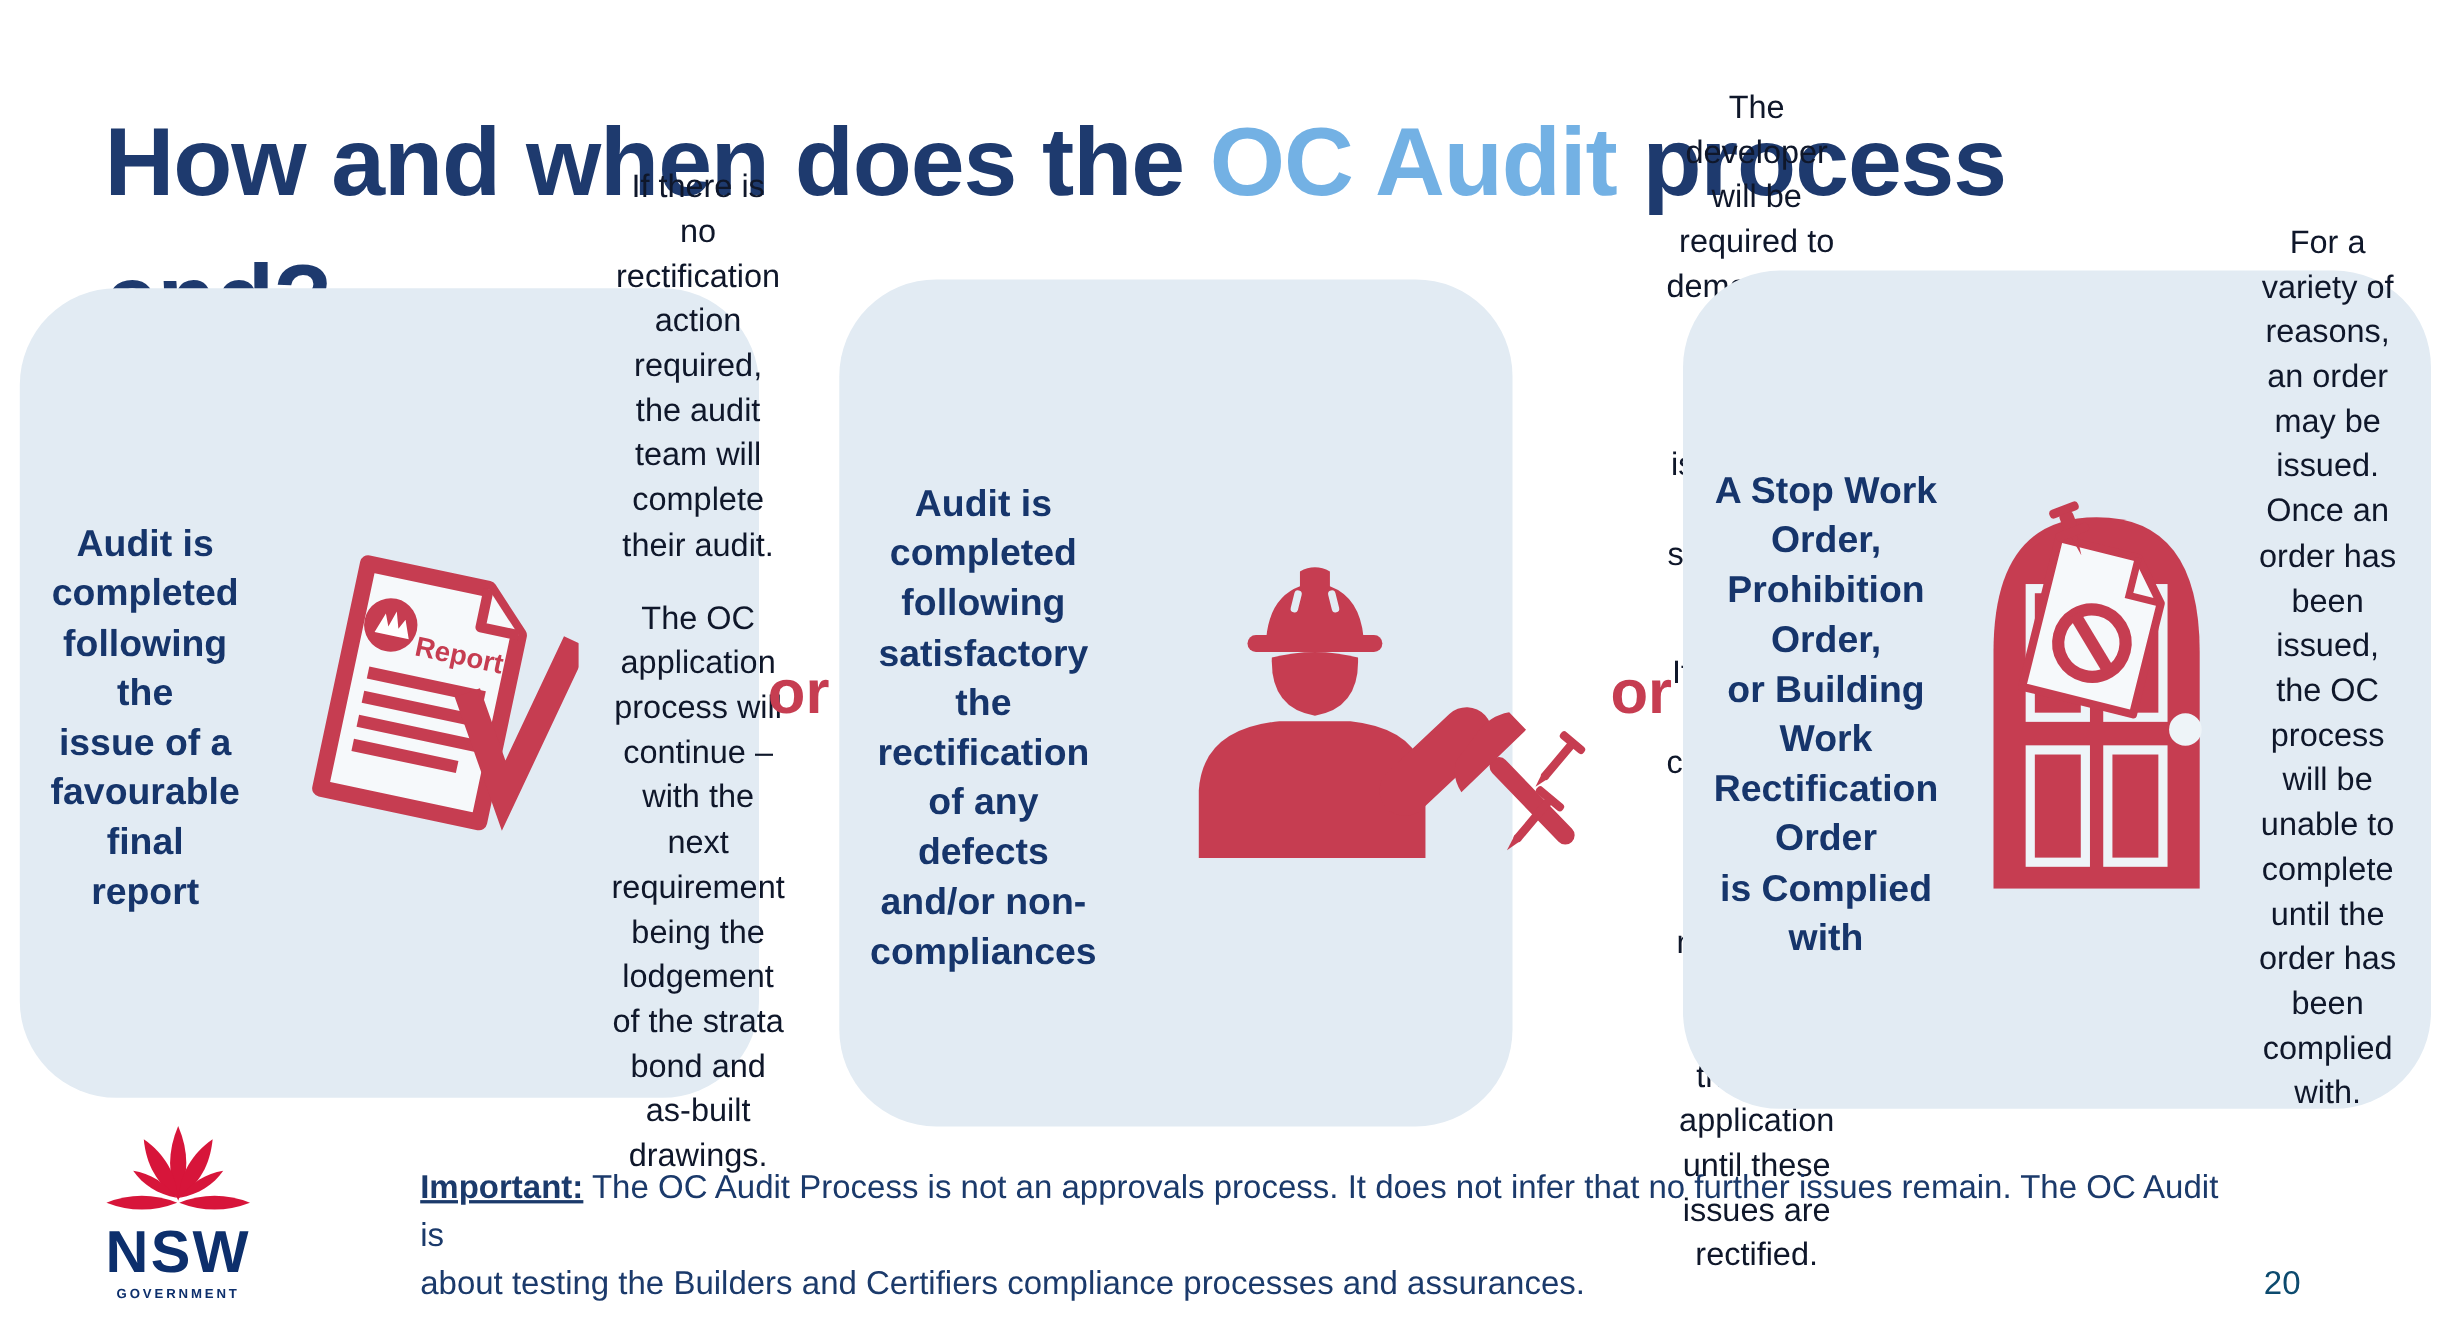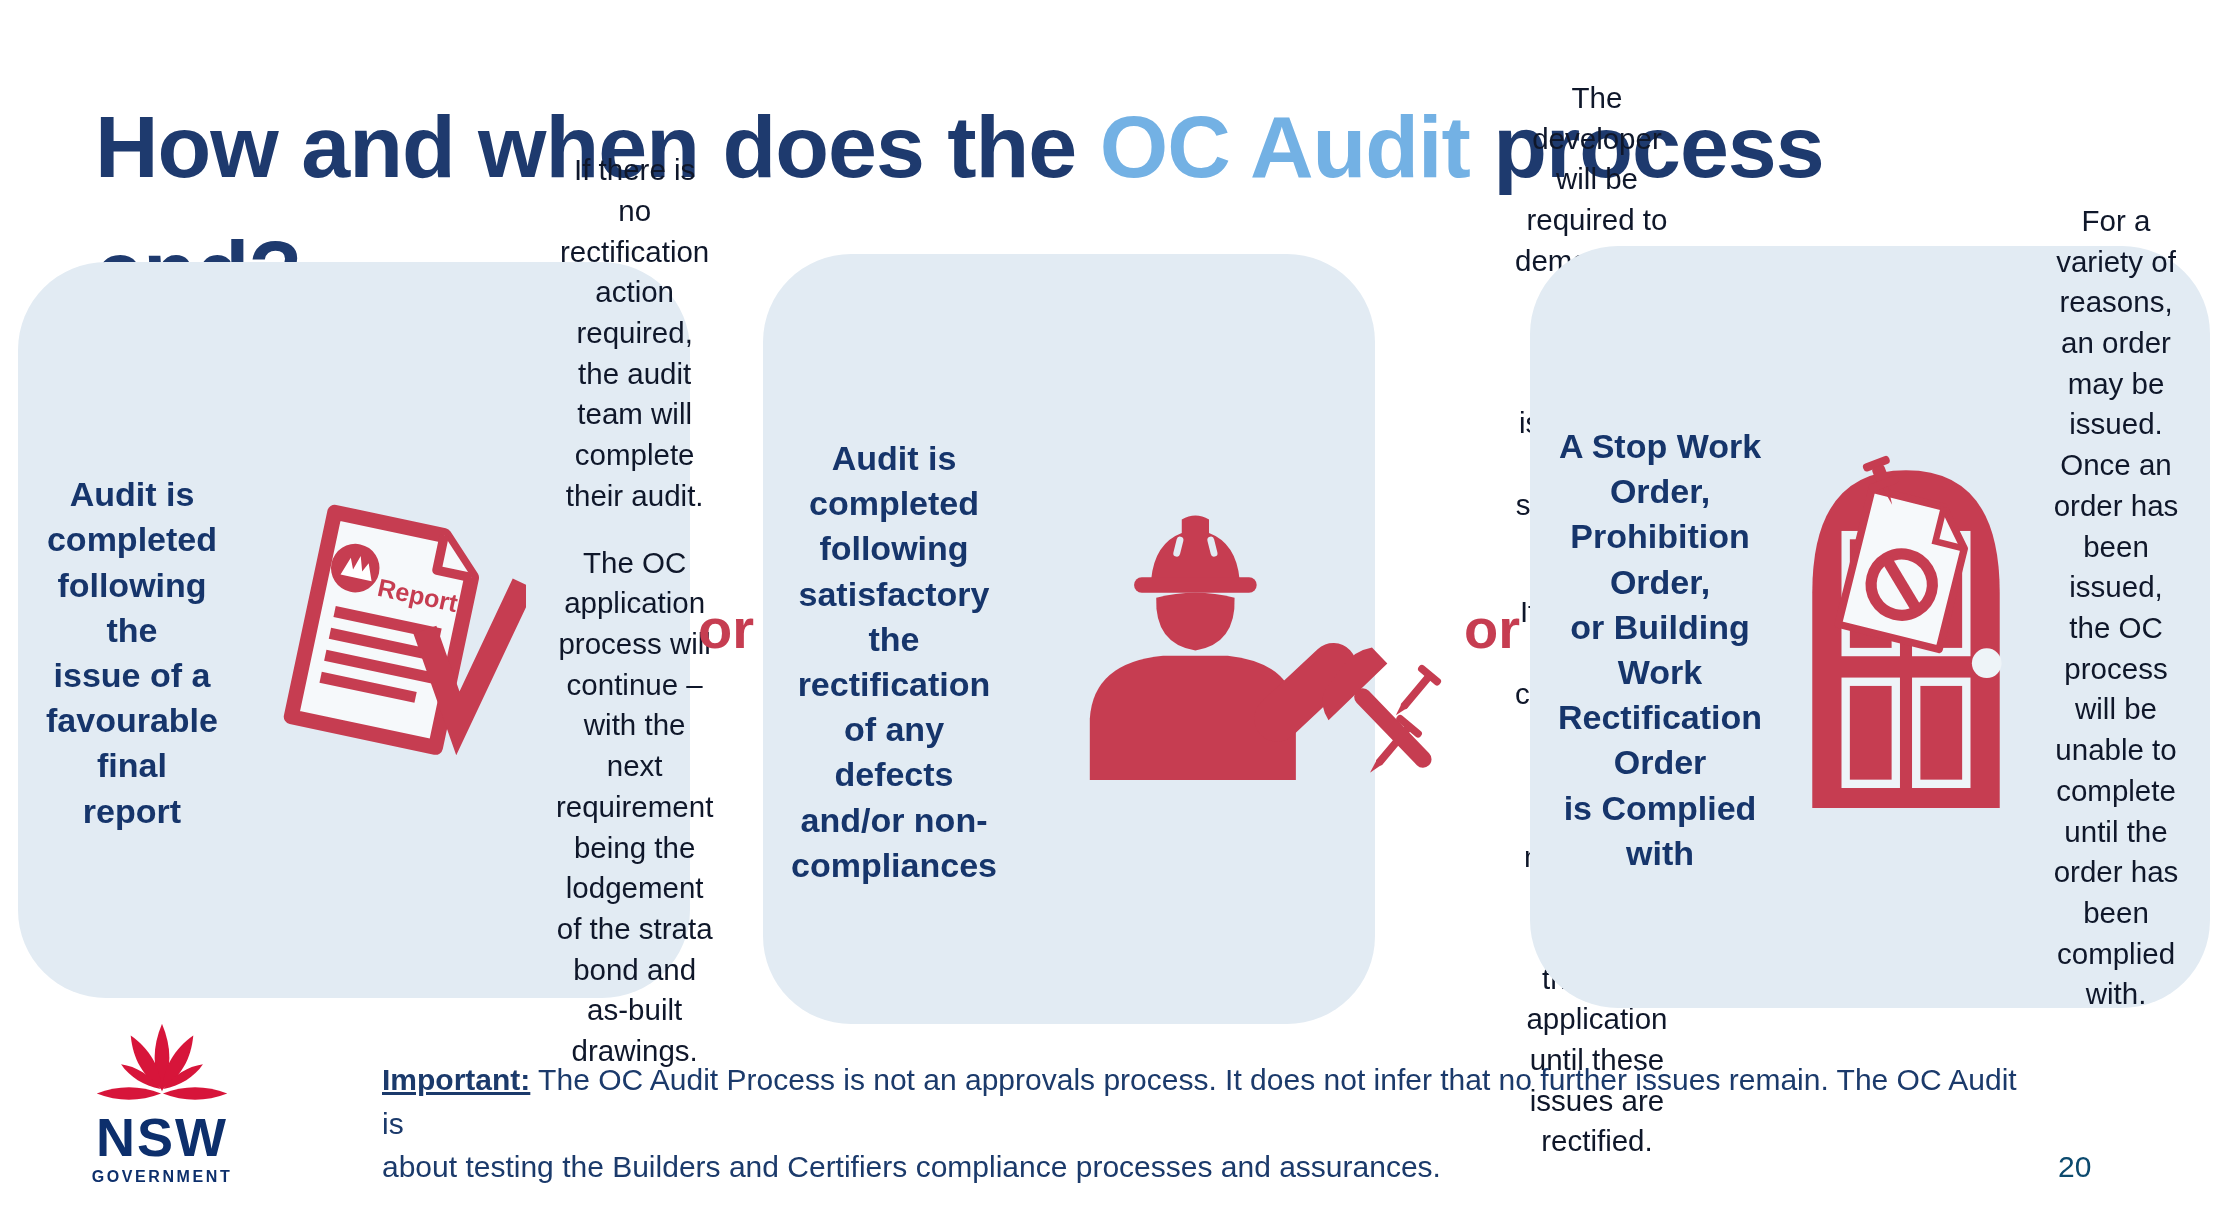--- a/index.html
+++ b/index.html
@@ -82,21 +82,21 @@
   }
   .logo-org {
     font-size: 54px;
     font-weight: bold;
     color: #0d2f6c;
     letter-spacing: 2px;
     line-height: 1.0;
     margin-top: -2px;
   }
   .logo-sub {
-    font-size: 16px;
+    font-size: 12px;
     font-weight: bold;
     color: #0d2f6c;
     letter-spacing: 2.6px;
     margin-top: 4px;
   }
   #important-note {
     position: absolute;
     left: 344px; top: 1058px;
     width: 1660px;
     font-size: 30px;

